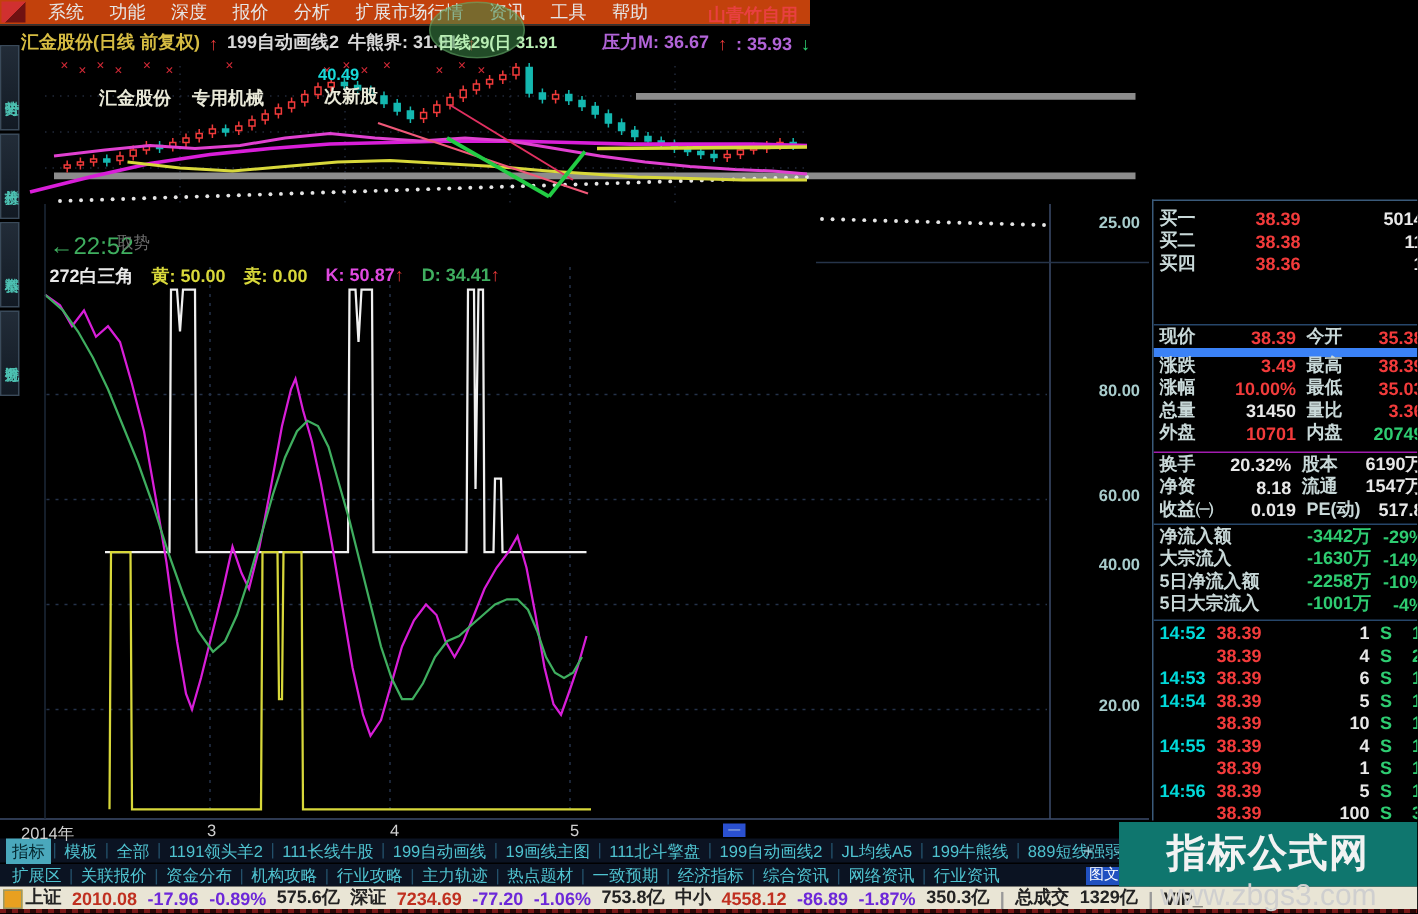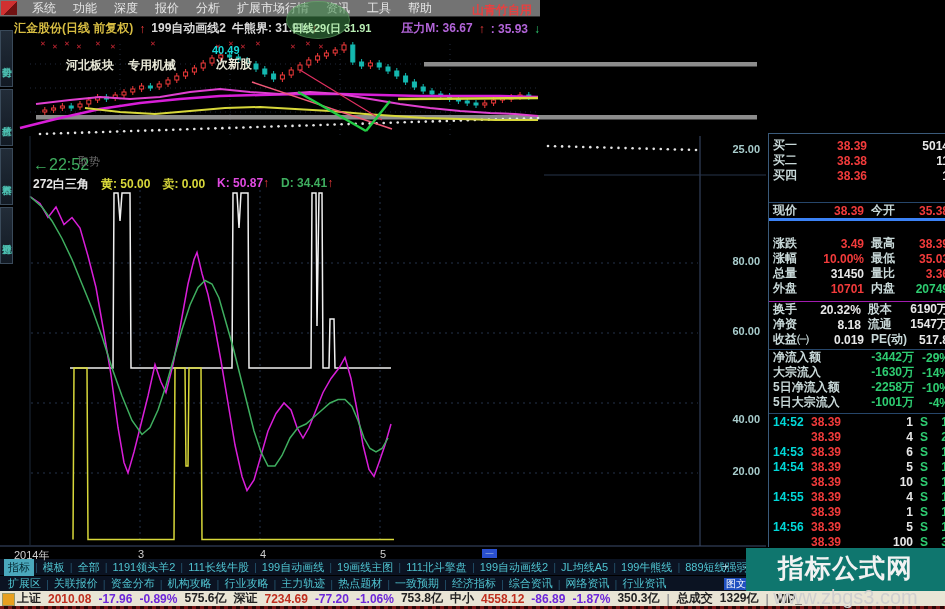--- a/index.html
+++ b/index.html
@@ -1,21 +1,21 @@
 <!DOCTYPE html>
 <html><head>
 <meta charset="utf-8">
 <style>
   html,body{margin:0;padding:0;background:#000;}
   #stage{position:relative;width:945px;height:609px;background:#000;overflow:hidden;
          font-family:"Liberation Sans","DejaVu Sans",sans-serif;font-size:12px;color:#ddd;}
   #chart-svg{position:absolute;left:0;top:0;z-index:1;}
   .abs{position:absolute;}
   
-  #ov-menubar{left:0;top:0;width:540px;height:17px;background:#737373;border-bottom:1px solid #333;
+  #ov-menubar{left:0;top:0;width:540px;height:17px;background:#c2410c;border-bottom:1px solid #333;
               display:flex;align-items:center;gap:17px;padding-left:32px;box-sizing:border-box;z-index:3;}
   .mi{color:#e6e6e6;font-size:12px;white-space:nowrap;}
   #menu-right{left:472px;top:2px;color:#e84040;font-weight:700;z-index:4;}
   #app-logo{left:1px;top:1px;width:16px;height:14px;background:linear-gradient(135deg,#d03030 55%,#701212 55%);z-index:4;}
   #ov-toolbar{left:0;top:17px;width:540px;height:23px;display:flex;align-items:center;gap:6px;
               padding-left:14px;box-sizing:border-box;z-index:3;font-weight:700;white-space:nowrap;}
   .t-stock{color:#d6bc42;} .t-up{color:#f23b3b;} .t-dn{color:#2ecc71;}
   .t-w{color:#d8d8d8;} .t-purple{color:#b264d8;}
   #stamp{left:286px;top:1px;width:62px;height:36px;border-radius:50%;
          background:rgba(62,138,72,.55);border:1px solid rgba(130,200,130,.35);z-index:4;}
@@ -35,21 +35,21 @@
   .ytick{width:58px;text-align:right;color:#a8cccc;font-size:11px;font-weight:700;z-index:2;left:702px;}
   .xtick{top:548px;color:#cfcfcf;font-size:11px;z-index:2;}
   #scroll-thumb{left:482px;top:549px;width:15px;height:9px;background:#2a50d0;z-index:2;
                 color:#bcd;font-size:8px;line-height:7px;text-align:center;}
   #period-label{left:750px;top:548px;color:#8a8a8a;font-size:11px;z-index:2;}
   
   #quote{left:768px;top:133px;width:206px;height:414px;background:#000;z-index:2;overflow:hidden;
          border-left:1px solid #3a5a7a;border-top:1px solid #3a5a7a;box-sizing:border-box;font-weight:700;}
   .qsec{position:absolute;left:0;width:176px;}
   .qrow{display:flex;align-items:center;height:15px;padding:0 0 0 4px;white-space:nowrap;}
-  .sec-buy{top:4px;} .sec-price{top:68px;border-top:1px solid #26466a;border-bottom:3px solid #3b82f6;}
+  .sec-buy{top:4px;} .sec-price{top:82px;border-top:1px solid #26466a;border-bottom:6px solid #3b82f6;}
   .sec-sa{top:102px;} .sec-sb{top:167px;border-top:1px solid #a21caf;}
   .sec-fl{top:215px;border-top:1px solid #26466a;} .sec-tk{top:279px;border-top:1px solid #26466a;}
   .lab{color:#c8d8d8;} .red{color:#f23b3b;} .grn{color:#2ecc71;} .wht{color:#e8e8e8;} .cyn{color:#00d9d9;}
   .b-lab{width:36px;} .b-prc{width:58px;text-align:right;} .b-vol{flex:1;text-align:right;margin-right:-4px;color:#e8e8e8;}
   .s-l1{width:47px;} .s-v1{width:44px;text-align:right;} .s-l2{width:44px;margin-left:7px;} .s-v2{flex:1;text-align:right;margin-right:-4px;}
   .f-lab{width:88px;} .f-val{flex:1;text-align:right;} .f-pct{width:36px;text-align:right;margin-right:-5px;}
   .k-t{width:38px;} .k-p{width:42px;} .k-v{flex:1;text-align:right;padding-right:7px;} .k-s{width:13px;} .k-n{width:15px;text-align:right;margin-right:-3px;}
   
   .tabrow{left:0;width:766px;background:#0b1322;display:flex;align-items:center;z-index:2;
           font-size:11px;color:#4fc3d0;white-space:nowrap;padding-left:4px;box-sizing:border-box;}
@@ -617,25 +617,25 @@
       <span class="st-s">|</span>
       <span class="st-d">VIP_</span>
     </div>
   <div id="status-icon" class="abs"></div>
   <div id="bottom-strip" class="abs"></div>
 
   <div id="watermark" class="abs">
     <div id="wm-title">指标公式网</div>
     <div id="wm-url">www.zbgs3.com</div>
   </div>
-<div class="abs sector-tag" style="left: 66px; top: 57px;">河北板块</div>
+<div class="abs sector-tag" style="left: 66px; top: 57px;">汇金股份</div>
     <div class="abs sector-tag" style="left: 128px; top: 57px;">专用机械</div>
     <div class="abs sector-tag" style="left: 216px; top: 56px;">次新股</div>
     <div class="abs ytick" style="top: 143px;">25.00</div>
     <div class="abs ytick" style="top: 255px;">80.00</div>
     <div class="abs ytick" style="top: 325px;">60.00</div>
-    <div class="abs ytick" style="top: 413px;">40.00</div>
+    <div class="abs ytick" style="top: 371px;">40.00</div>
     <div class="abs ytick" style="top: 465px;">20.00</div>
     <div class="abs xtick" style="left: 14px;">2014年</div>
     <div class="abs xtick" style="left: 138px;">3</div>
     <div class="abs xtick" style="left: 260px;">4</div>
     <div class="abs xtick" style="left: 380px;">5</div>
   </div>
 
 </body></html>

